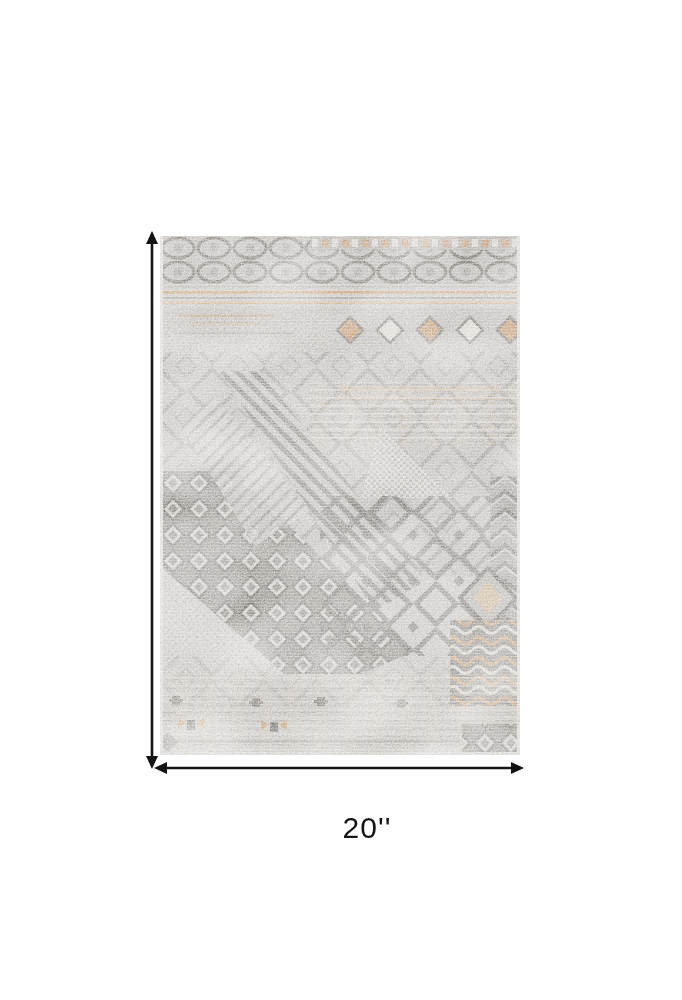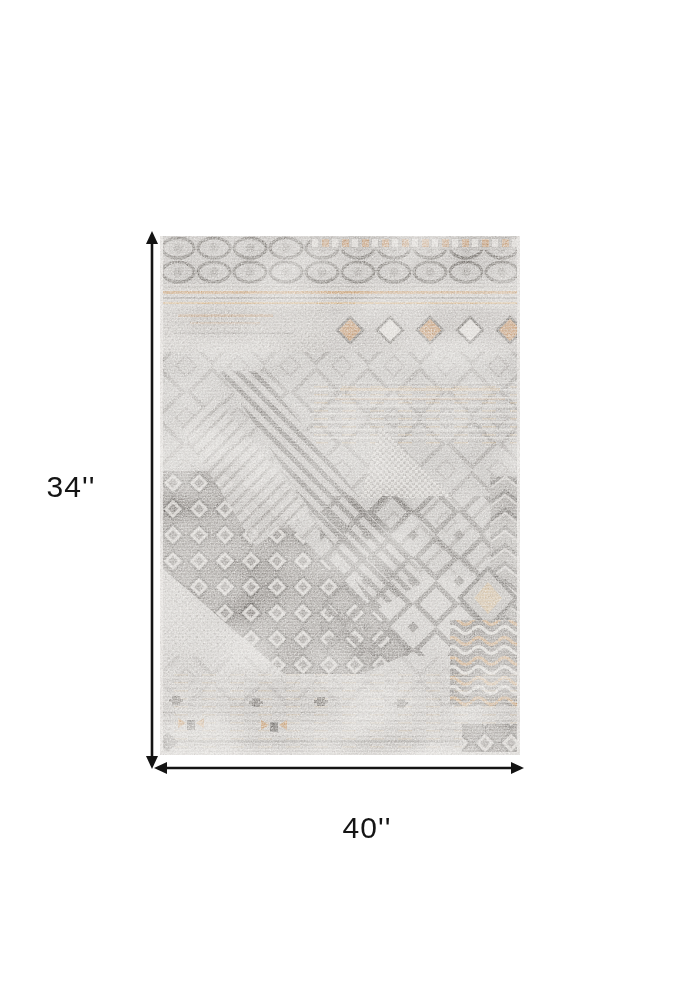--- a/index.html
+++ b/index.html
@@ -187,16 +187,15 @@
     <polygon points="9,1 3,14 15,14" fill="#141414"></polygon>
     <polygon points="9,539 3,526 15,526" fill="#141414"></polygon>
   </svg>
 
   <svg class="h-arrow" width="372" height="18" viewBox="0 0 372 18" xmlns="http://www.w3.org/2000/svg">
     <line x1="12" y1="9" x2="360" y2="9" stroke-width="2.6" stroke="#141414"></line>
     <polygon points="1,9 14,3 14,15" fill="#141414"></polygon>
     <polygon points="371,9 358,3 358,15" fill="#141414"></polygon>
   </svg>
 
-  <div class="dim-label label-height">34''</div>
-  <div class="dim-label label-width">40''</div>
+  <div class="dim-label label-width">20''</div>
 
 </div>
 
 </body></html>

